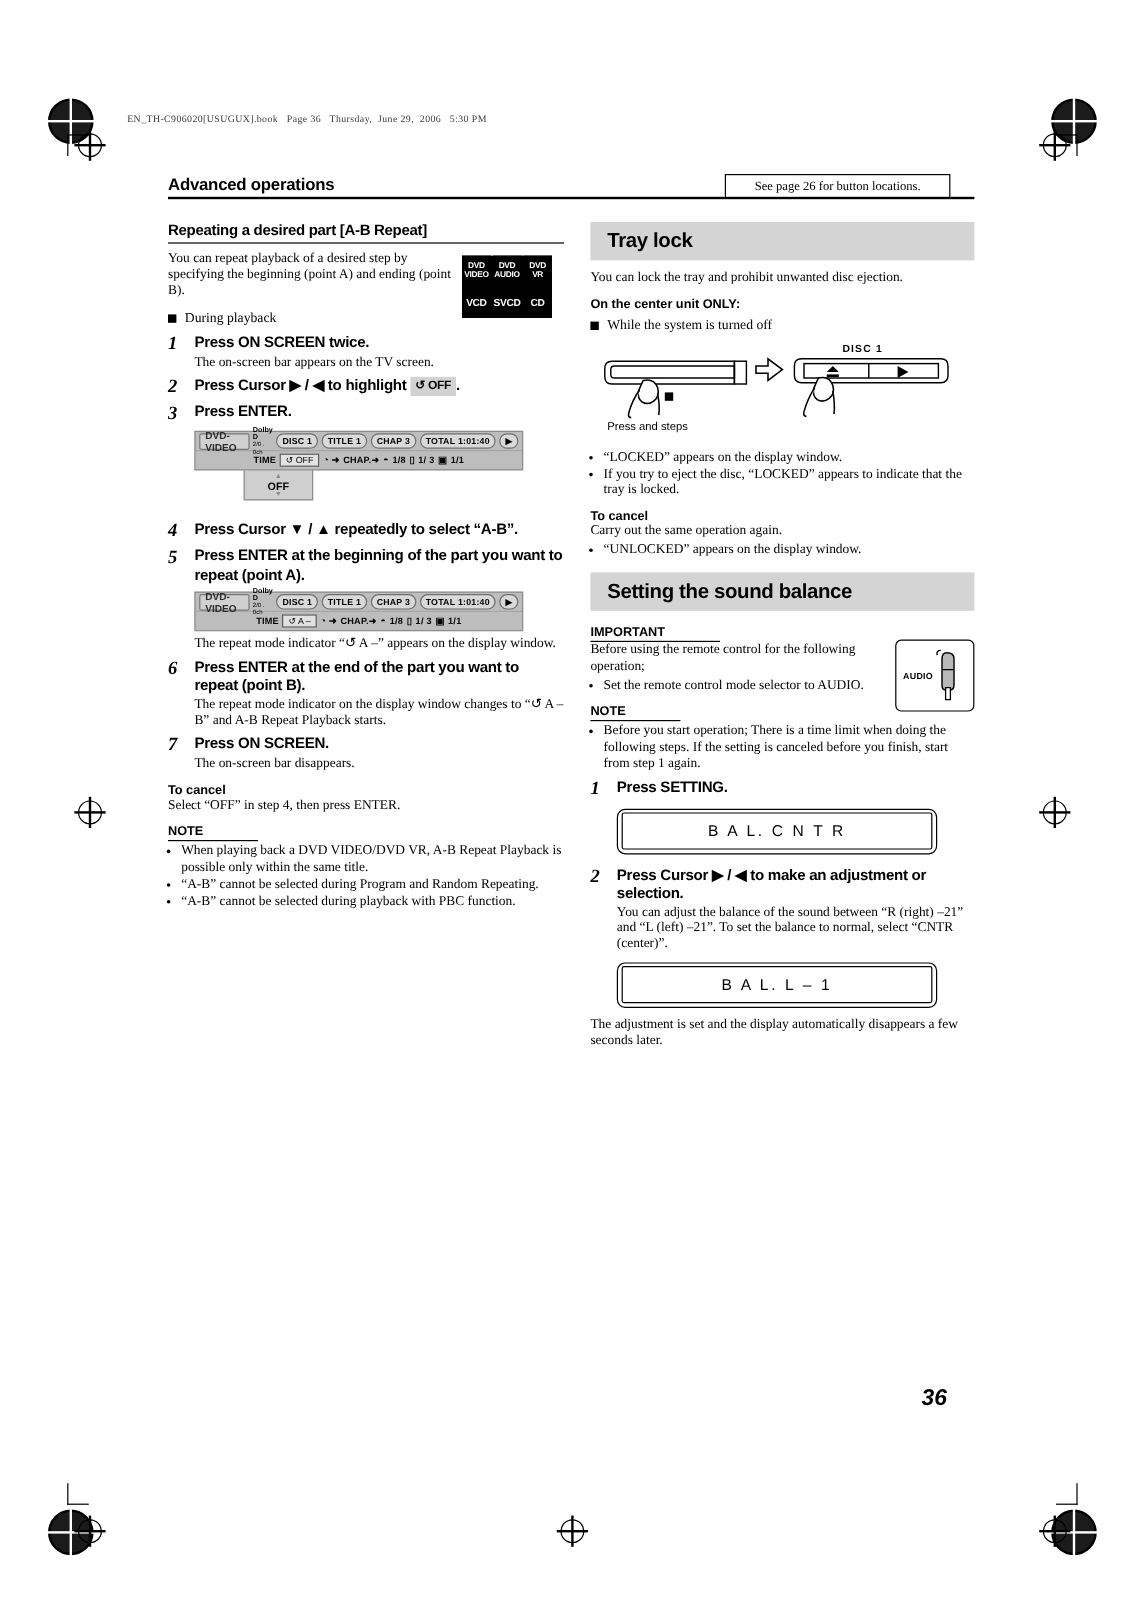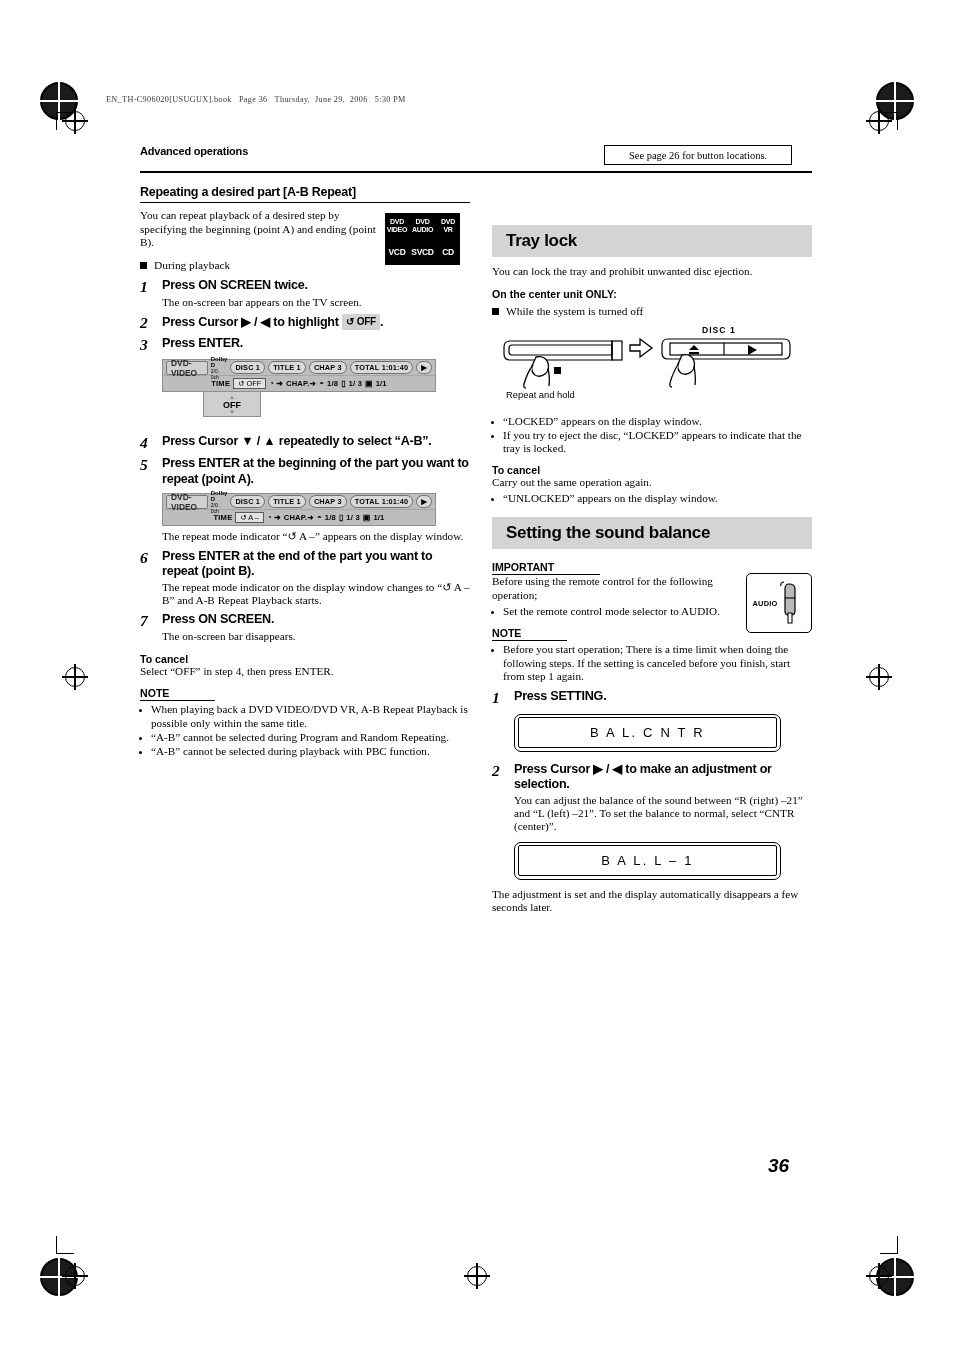--- a/index.html
+++ b/index.html
@@ -39,35 +39,35 @@
     font-size:8.2px; letter-spacing:0.35px; color:#3a3a3a;
     white-space:pre;
   }
 
   
   .section-head {
     position:absolute; left:140px; top:145px; width:672px;
   }
   .section-head .title {
     font-family:"Liberation Sans", sans-serif;
-    font-weight:bold; font-size:11px; letter-spacing:-0.2px;
-    padding-bottom:14px;
+    font-weight:bold; font-size:14px; letter-spacing:-0.2px;
+    padding-bottom:3px;
   }
   .section-head .rule { border-bottom:2.2px solid #000; width:672px; }
 
   .see-page-box {
     position:absolute; left:604px; top:145px; width:188px; height:20px;
     border:1.1px solid #000; box-sizing:border-box;
     display:flex; align-items:center; justify-content:center;
     font-size:10.5px; background:#fff; z-index:3;
   }
 
   
   .col-left  { position:absolute; left:140px; top:185px; width:330px; }
-  .col-right { position:absolute; left:492px; top:185px; width:320px;margin-top:40px; }
+  .col-right { position:absolute; left:492px; top:185px; width:320px; }
 
   h2.sub {
     font-family:"Liberation Sans", sans-serif;
     font-weight:bold; font-size:12.5px; letter-spacing:-0.25px;
     margin:0 0 3px 0; padding:0;
   }
   .rule-thin { border-bottom:1.2px solid #000; width:100%; margin-bottom:6px; }
 
   .body-text { font-size:11.2px; line-height:13.6px; }
 
@@ -471,21 +471,21 @@
           <rect x="197" y="27" width="10" height="2.2"></rect>
           <path d="M256,20 l9,5 l-9,5 Z"></path>
         </g>
 
         <g fill="#fff" stroke="#000" stroke-width="1.3">
           <path d="M190,30 q9,-2 12,6 q2,7 -3,11 q-5,4 -10,1 q-4,-3 -3,-9 Z"></path>
           <path d="M187,38 q-6,9 -9,20 q-1,4 2,4"></path>
           <path d="M202,41 q2,11 1,19"></path>
         </g>
       </svg>
-      <div class="press-hold-cap">Repeat and hold</div>
+      <div class="press-hold-cap">Press and steps</div>
       <div class="disc1-cap">DISC  1</div>
     </div>
 
     <ul class="dots" style="margin-top:4px;">
       <li>“LOCKED” appears on the display window.</li>
       <li>If you try to eject the disc, “LOCKED” appears to indicate that the tray is locked.</li>
     </ul>
 
     <div class="lbl-bold">To cancel</div>
     <div class="body-text">Carry out the same operation again.</div>

